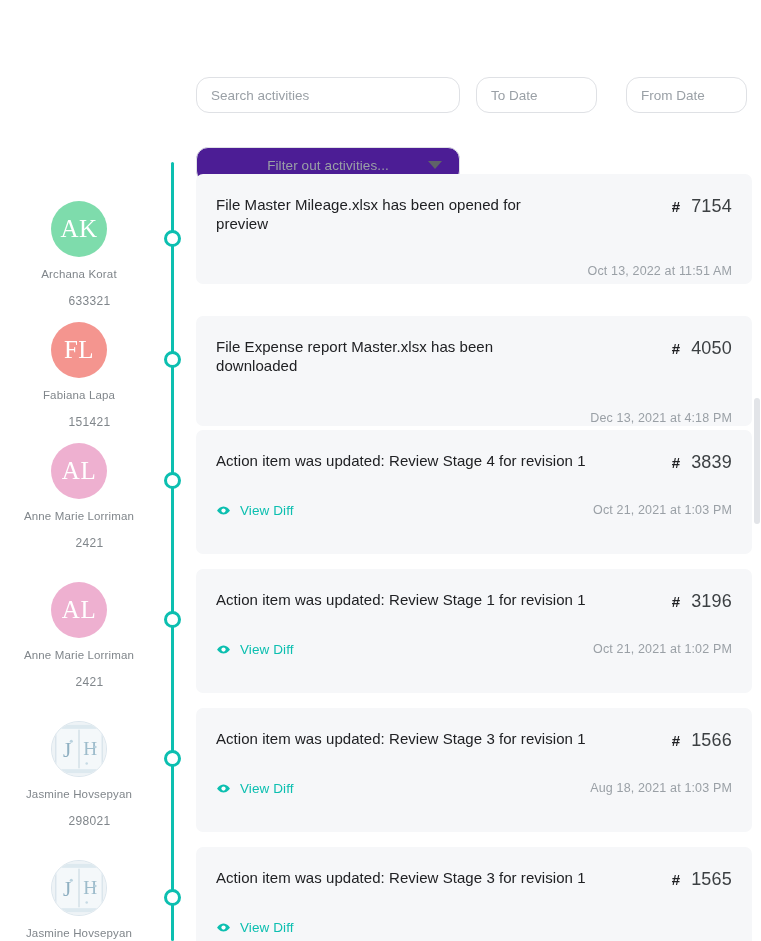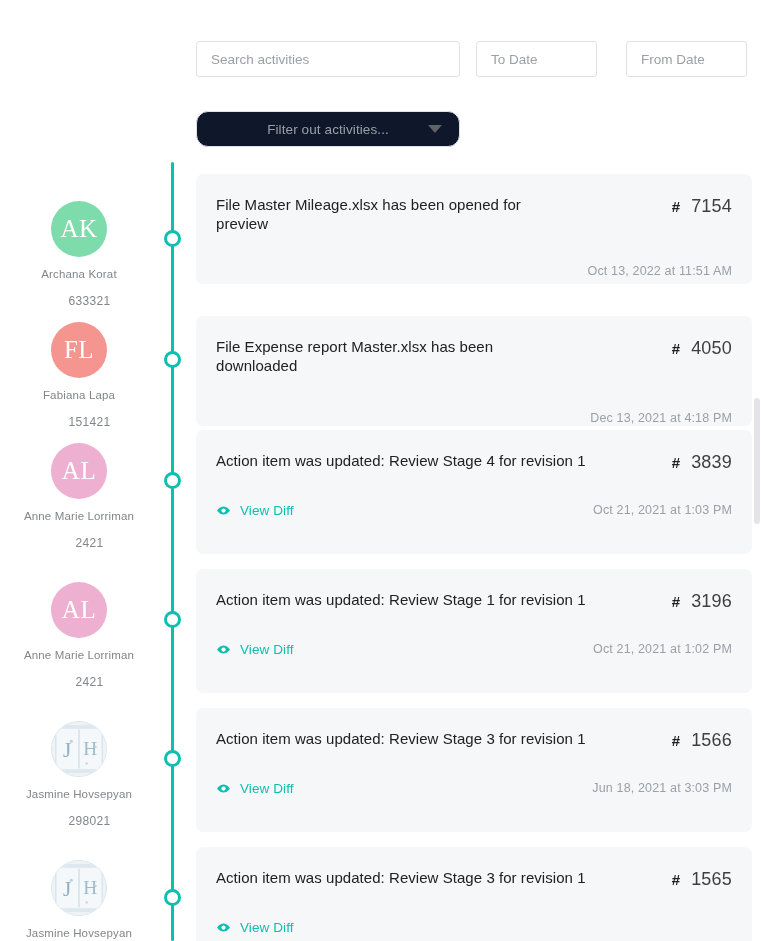--- a/index.html
+++ b/index.html
@@ -30,29 +30,30 @@
     width: 556px;
   }
   .filter-row-1 {
     display: flex;
     align-items: flex-start;
     gap: 0;
   }
   .field {
     height: 36px;
     border: 1px solid #dfe1e5;
-    border-radius: 3px;
+    border-radius: 13px;
     background: #ffffff;
     display: flex;
     align-items: center;
     padding: 0 14px;
     font-size: 13.5px;
     color: #9aa0a6;
     letter-spacing: 0.1px;
     font-family: "Liberation Sans", sans-serif;
+    margin-top: 36px;
   }
   .field.search   { width: 264px; }
   .field.fromdate { width: 121px; margin-left: 29px; }
   .field.todate   { width: 121px; margin-left: 16px; }
 
   .field input {
     border: 0;
     outline: 0;
     width: 100%;
     font-size: 13.5px;
@@ -62,21 +63,21 @@
   }
   .field input::placeholder { color: #9aa0a6; opacity: 1; }
 
   .filter-row-2 { margin-top: 34px; }
   .select-box {
     position: relative;
     width: 264px;
     height: 36px;
     border: 1px solid #dfe1e5;
     border-radius: 12px;
-    background: #0f172a;
+    background: #4c1d95;
     display: flex;
     align-items: center;
     justify-content: center;
     cursor: pointer;
   }
   .select-label {
     font-size: 13.5px;
     color: #9aa0a6;
     letter-spacing: 0.1px;
   }
@@ -410,21 +411,21 @@
         <div class="card-bottom" style="margin-top: 27px;">
           <a class="view-diff">
             <span>
               <svg class="eye-icon" viewBox="0 0 24 24" fill="none" xmlns="http://www.w3.org/2000/svg">
                 <path d="M1.8 12S5.6 5.6 12 5.6 22.2 12 22.2 12 18.4 18.4 12 18.4 1.8 12 1.8 12Z" fill="#0cbfb0"></path>
                 <circle cx="12" cy="12" r="3.4" fill="#ffffff"></circle>
               </svg>
             </span>
             <span>View Diff</span>
           </a>
-          <div class="timestamp">Jun 18, 2021 at 3:03 PM</div>
+          <div class="timestamp">Aug 18, 2021 at 1:03 PM</div>
         </div>
       </div>
       <div class="person" style="top: 698px;">
         <div class="avatar photo">
           <svg class="mono" viewBox="0 0 56 56" xmlns="http://www.w3.org/2000/svg">
             <rect x="0" y="0" width="56" height="56" fill="#eef3f6"></rect>
             <rect x="4" y="6" width="48" height="44" fill="#f4f8fa" stroke="#cfdde6" stroke-width="1"></rect>
             <line x1="28" y1="8" x2="28" y2="48" stroke="#c3d4de" stroke-width="1"></line>
             <rect x="6" y="3" width="44" height="4" fill="#dde9ef"></rect>
             <rect x="6" y="49" width="44" height="4" fill="#dde9ef"></rect>

